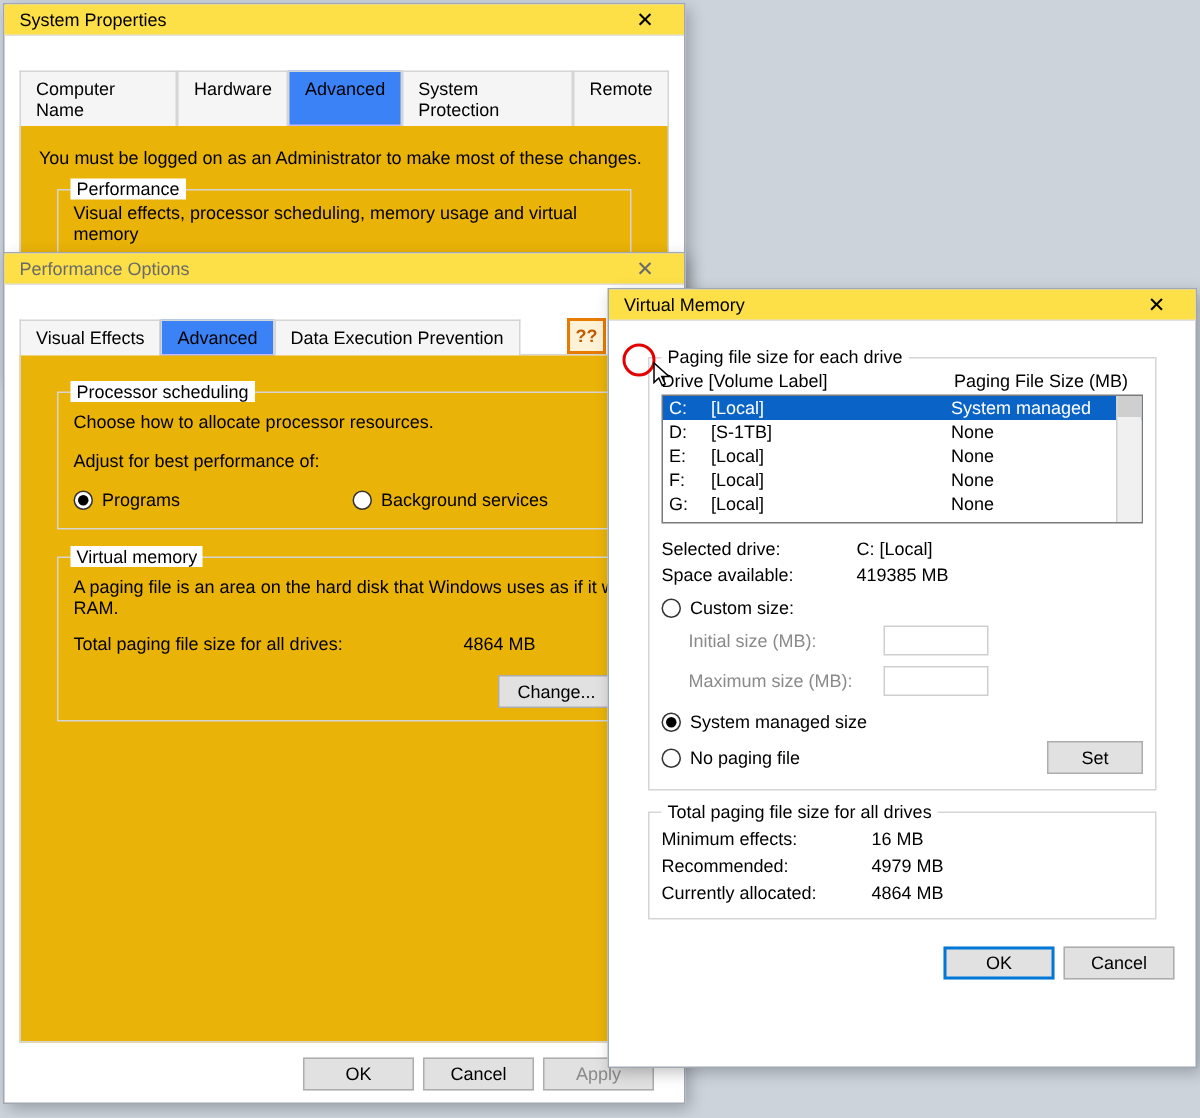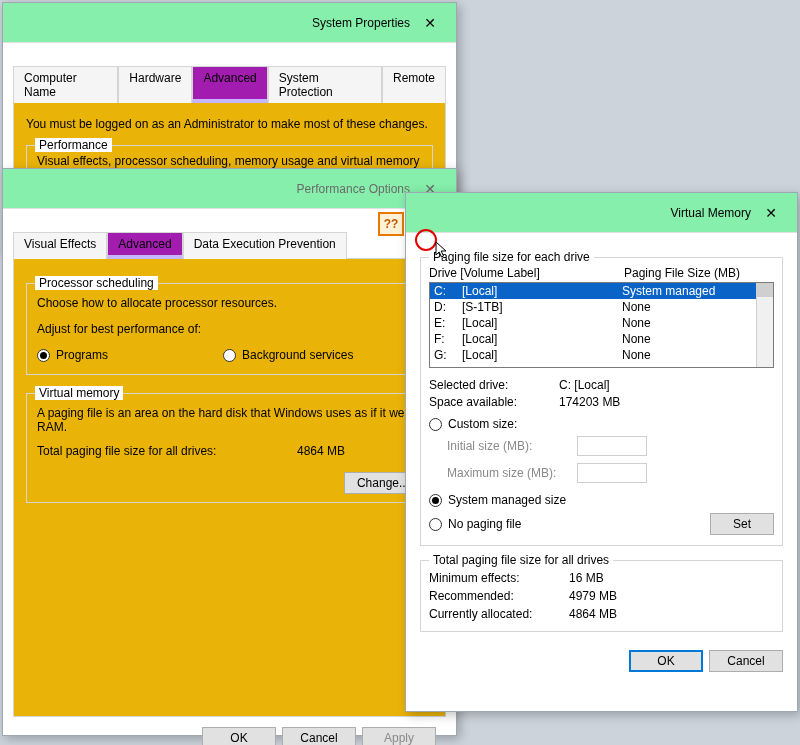--- a/index.html
+++ b/index.html
@@ -15,54 +15,53 @@
   }
   .dialog {
     position: absolute;
     background: #fff;
     border: 1px solid #9fa7b3;
     box-shadow: 3px 3px 10px rgba(0,0,0,.25);
   }
   .titlebar {
     display: flex;
     align-items: center;
-    height: 40px;
+    height: 21px;
     padding: 0 6px 0 10px;
-    background: #86efac;
+    background: #fde047;
     border-bottom: 1px solid #e1e1e1;
-    text-align: right;
   }
   .titlebar .title { flex: 1; font-size: 12px; }
   .titlebar .close {
     width: 40px; height: 26px;
     display: flex; align-items: center; justify-content: center;
     font-size: 14px; cursor: default;
   }
   .content { padding: 6px 10px 10px 10px; }
   .tabstrip { display:flex; border-bottom:1px solid #d5d5d5; margin-top:16px; }
   .tab {
     padding:4px 10px;
     border:1px solid #d5d5d5;
     border-bottom:none;
     background:#f5f5f5;
     margin-right:0;
     position:relative;
     top:1px;
     cursor:default;
   }
-  .tab.active { background:#a21caf; border-bottom:4px solid #c4b5fd; }
+  .tab.active { background:#3b82f6; border-bottom:1px solid #c4b5fd; }
   .tabpage {
     border:1px solid #d5d5d5;
     border-top:none;
     padding:10px 12px;
     background:#eab308;
   }
   .groupbox {
     border:1px solid #d5d5d5;
-    margin:10px 0;
+    margin:10px 12px;
     padding:8px 10px 12px 10px;
     position:relative;
   }
   .groupbox .legend {
     position:absolute;
     top:-8px; left:8px;
     background:#fff;
     padding:0 4px;
     font-size:12px;
   }
@@ -242,21 +241,21 @@
         </div>
       </div>
 
       <div style="margin-top:10px;">
         <div class="row">
           <span style="width:130px;">Selected drive:</span>
           <span>C:  [Local]</span>
         </div>
         <div class="row" style="margin-top:3px;">
           <span style="width:130px;">Space available:</span>
-          <span>174203 MB</span>
+          <span>419385 MB</span>
         </div>
       </div>
 
       <div class="row" style="margin-top:8px;">
         <span class="radio"></span>
         <span>Custom size:</span>
       </div>
       <div class="row lbl-muted" style="margin:5px 0 0 18px;">
         <span style="width:130px;">Initial size (MB):</span>
         <span class="numbox"></span>

